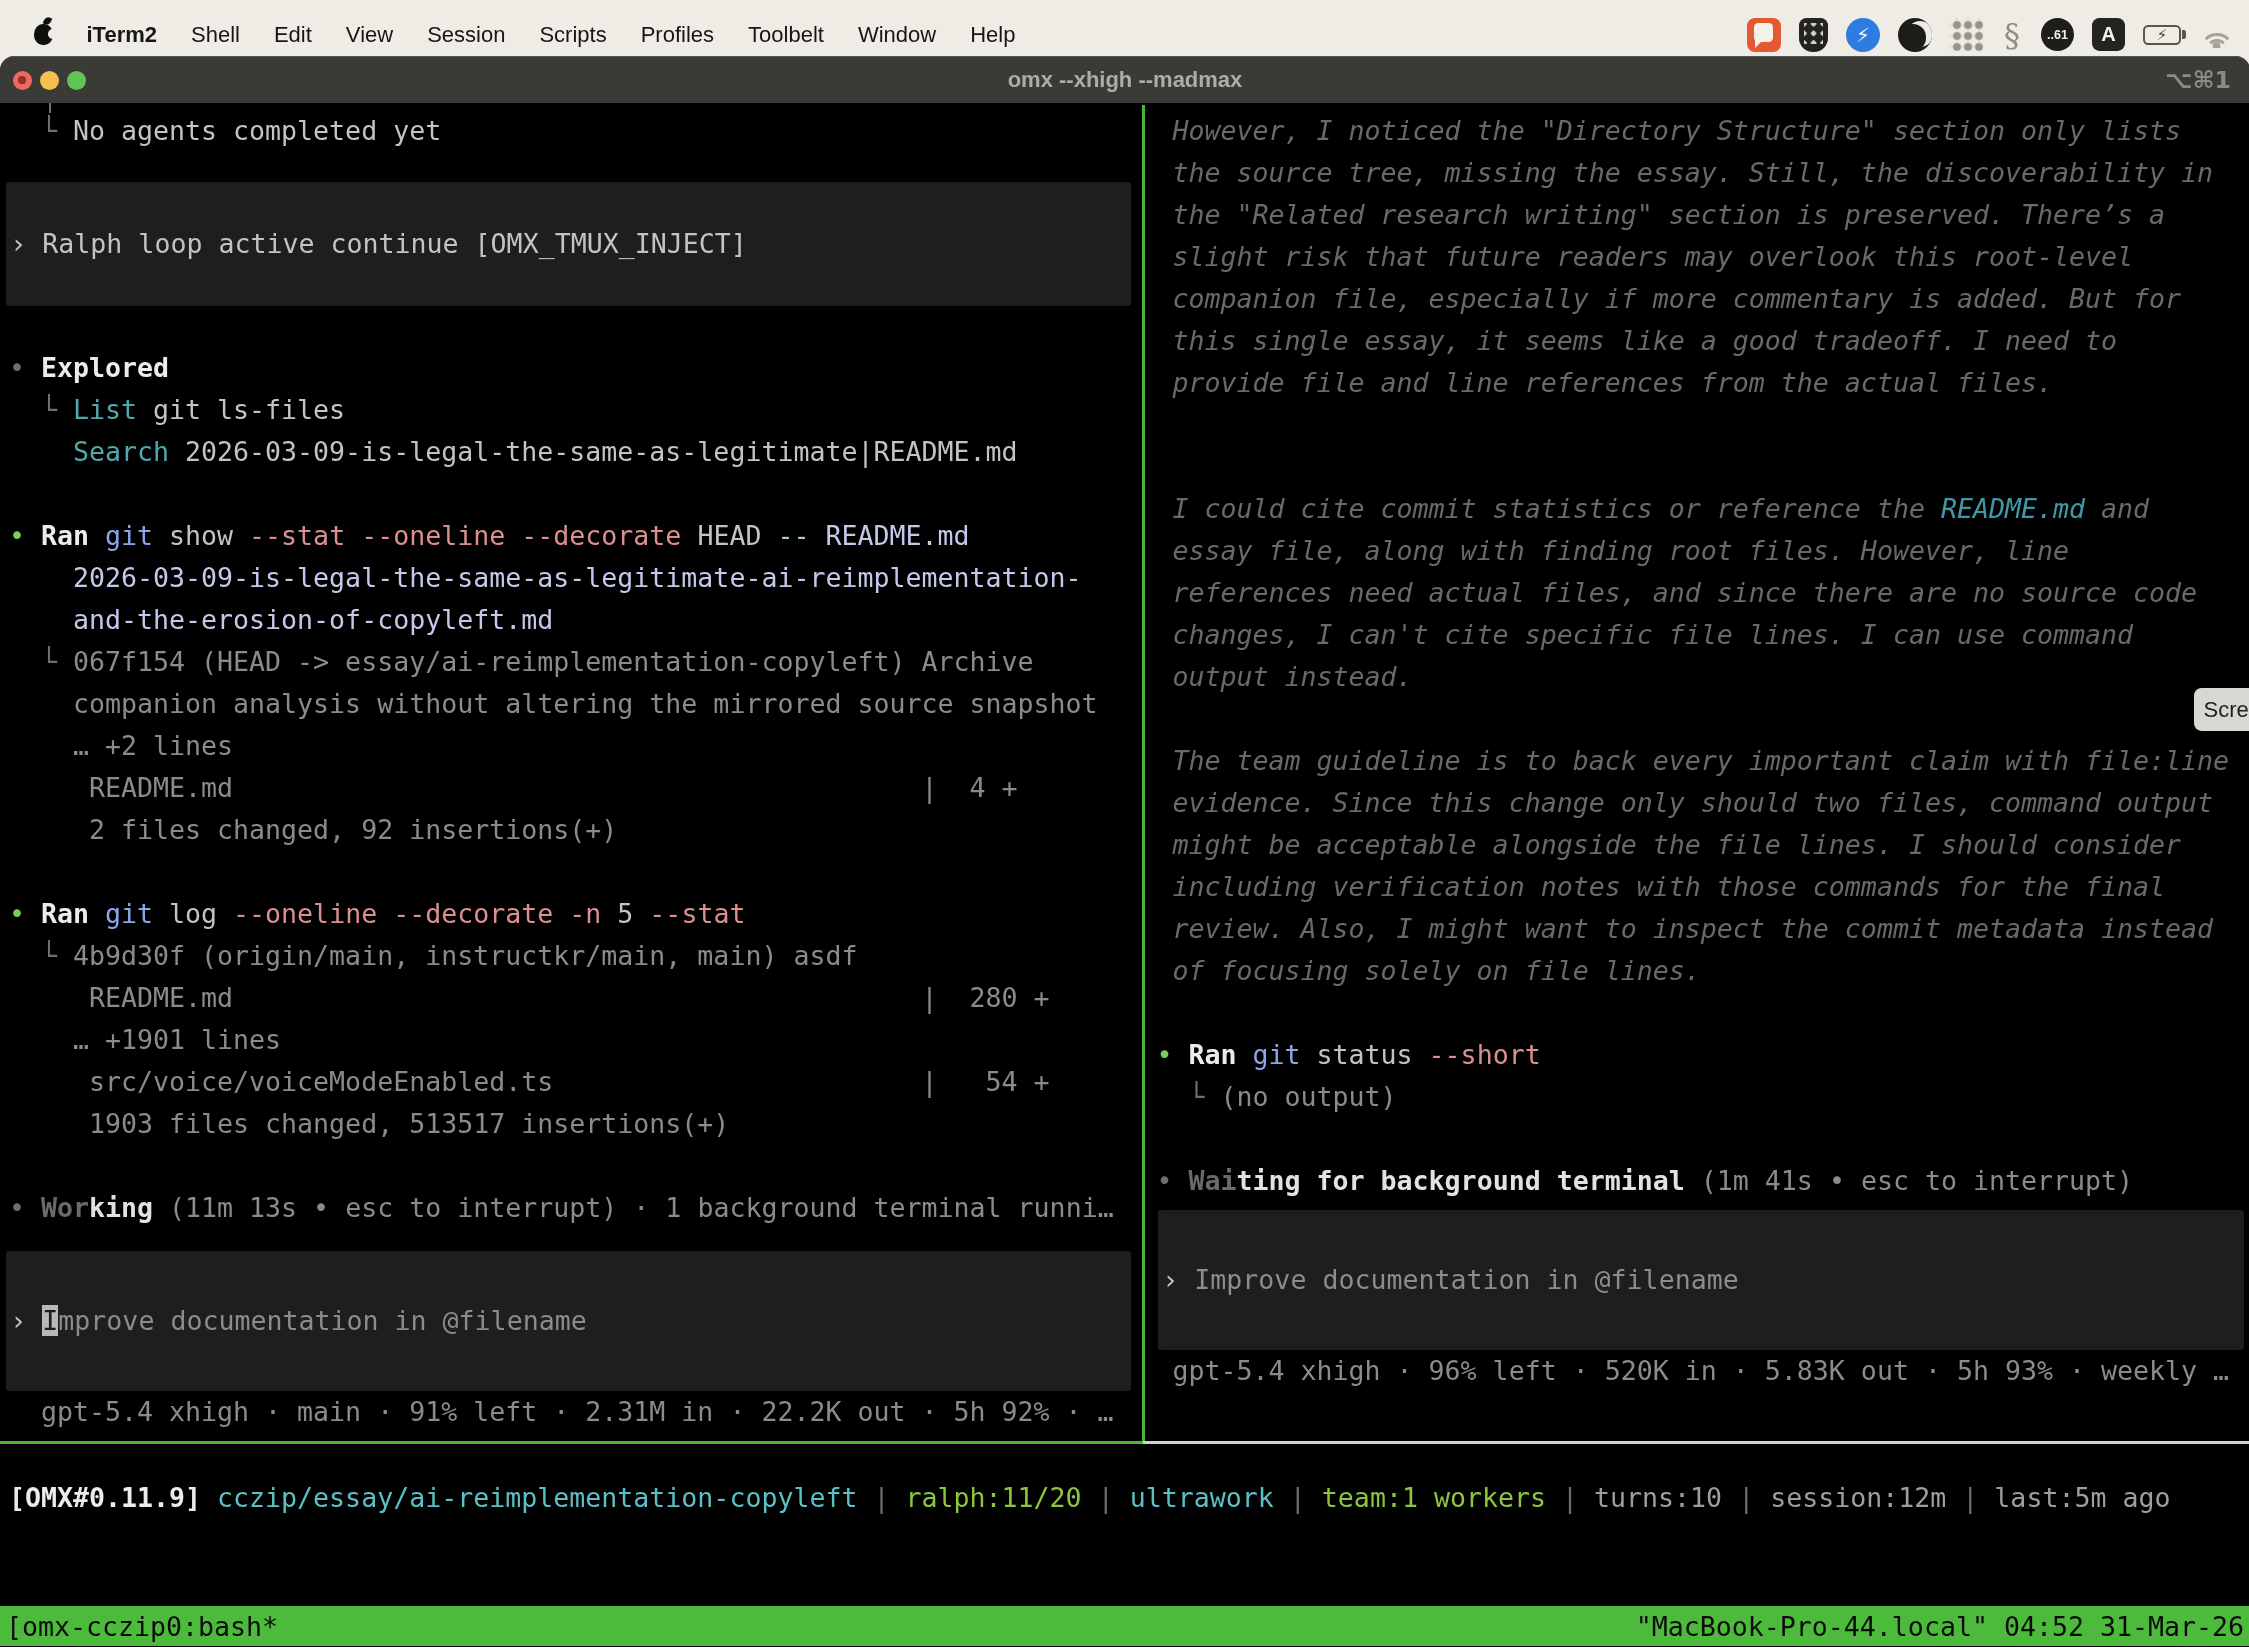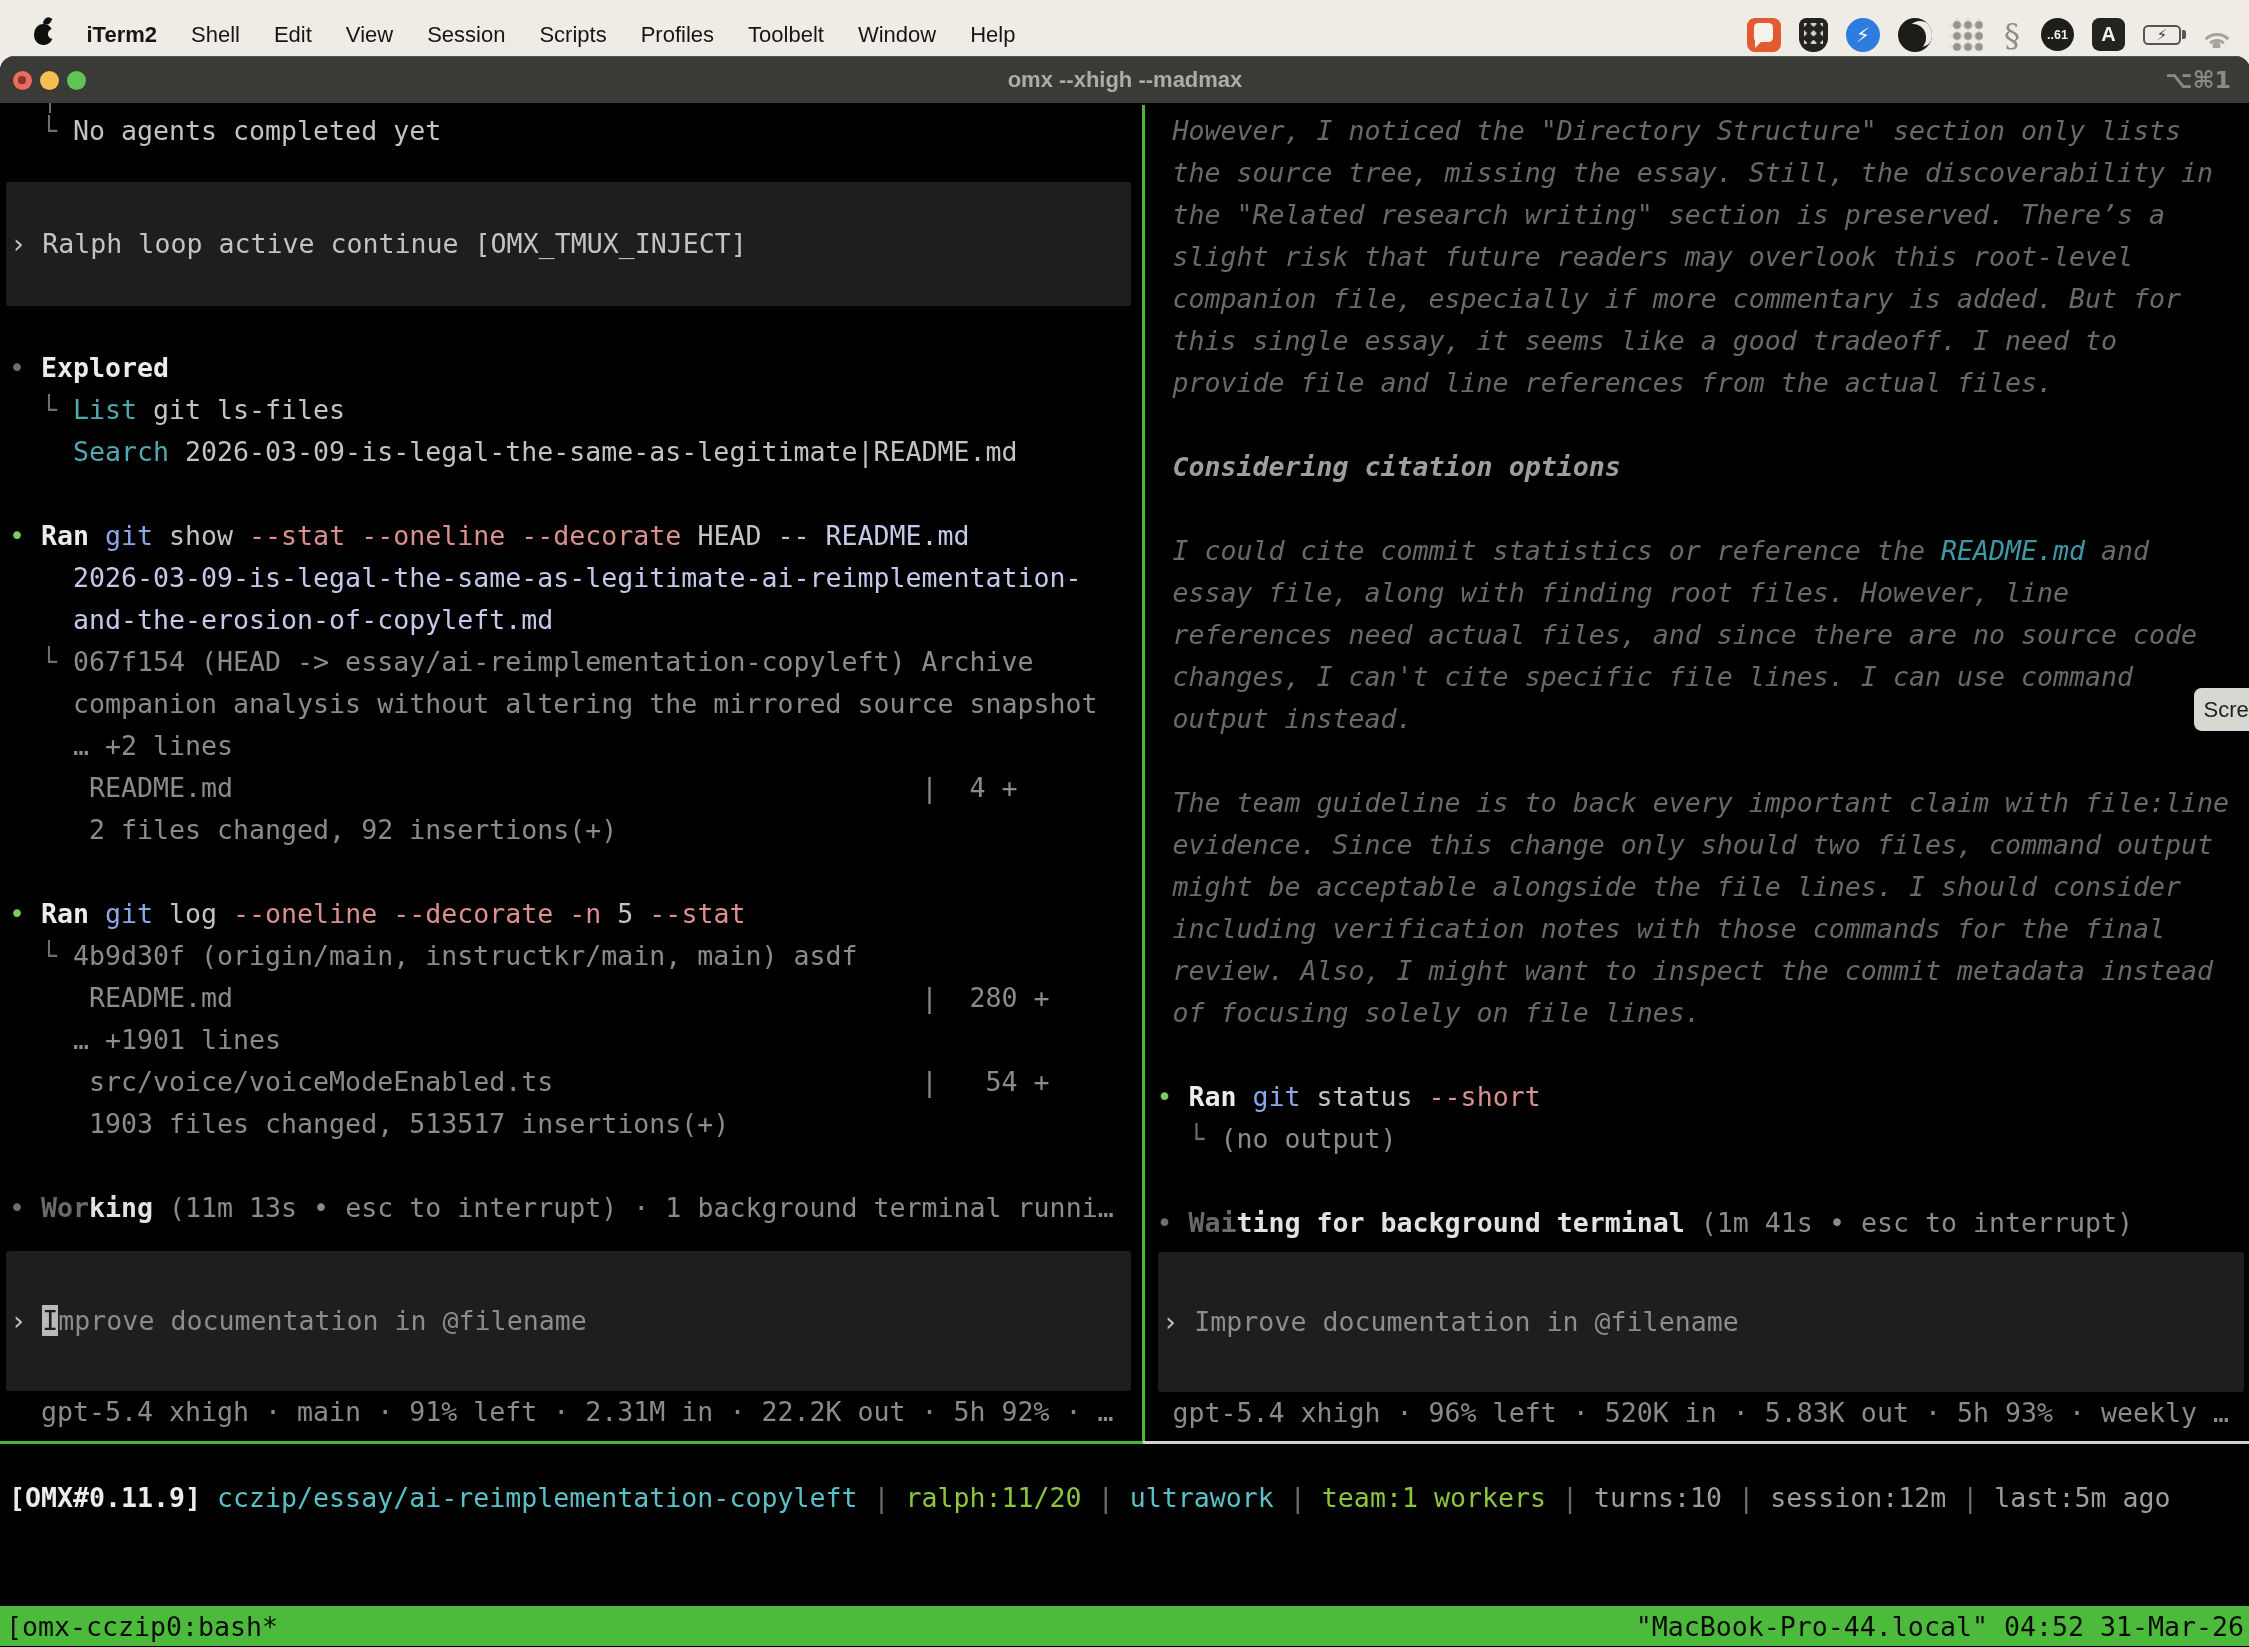--- a/index.html
+++ b/index.html
@@ -231,21 +231,20 @@
     <div class="pane pane-right">
       <div>
           <div class="line"><span class="it"> However, I noticed the "Directory Structure" section only lists</span></div>
           <div class="line"><span class="it"> the source tree, missing the essay. Still, the discoverability in</span></div>
           <div class="line"><span class="it"> the "Related research writing" section is preserved. There’s a</span></div>
           <div class="line"><span class="it"> slight risk that future readers may overlook this root-level</span></div>
           <div class="line"><span class="it"> companion file, especially if more commentary is added. But for</span></div>
           <div class="line"><span class="it"> this single essay, it seems like a good tradeoff. I need to</span></div>
           <div class="line"><span class="it"> provide file and line references from the actual files.</span></div>
           <div class="line"></div>
-          <div class="line"><span class="ith"> Considering citation options</span></div>
           <div class="line"></div>
           <div class="line"><span class="it"> I could cite commit statistics or reference the </span><span class="itl">README.md</span><span class="it"> and</span></div>
           <div class="line"><span class="it"> essay file, along with finding root files. However, line</span></div>
           <div class="line"><span class="it"> references need actual files, and since there are no source code</span></div>
           <div class="line"><span class="it"> changes, I can't cite specific file lines. I can use command</span></div>
           <div class="line"><span class="it"> output instead.</span></div>
           <div class="line"></div>
           <div class="line"><span class="it"> The team guideline is to back every important claim with file:line</span></div>
           <div class="line"><span class="it"> evidence. Since this change only should two files, command output</span></div>
           <div class="line"><span class="it"> might be acceptable alongside the file lines. I should consider</span></div>

